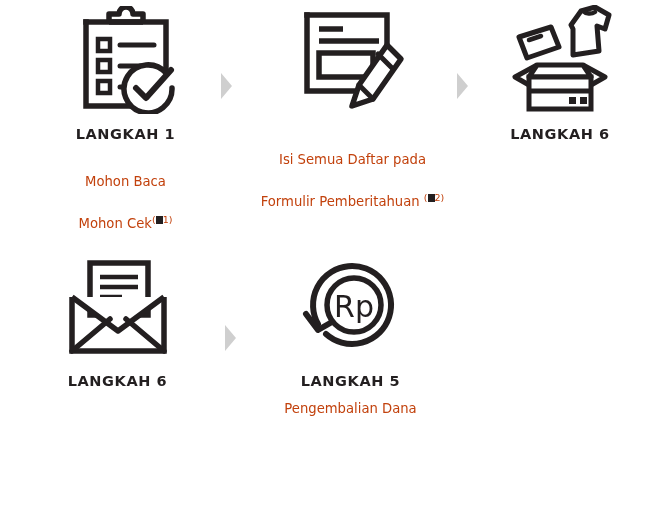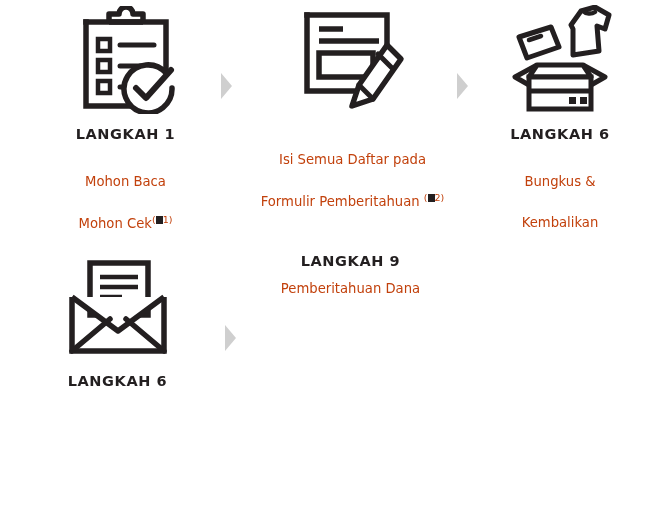--- a/index.html
+++ b/index.html
@@ -183,24 +183,20 @@
           <path d="M76 60 L98 72 L84 80 L74 73" stroke="#231f20" stroke-width="5" fill="#ffffff" stroke-linejoin="round"></path>
           <path d="M30 60 H76 L84 72 H22 Z" stroke="#231f20" stroke-width="5" fill="#ffffff" stroke-linejoin="round"></path>
 
           <path d="M22 72 H84 V104 H22 Z" stroke="#231f20" stroke-width="5" fill="#ffffff" stroke-linejoin="miter"></path>
           <path d="M22 86 H84" stroke="#231f20" stroke-width="5"></path>
           <rect x="62" y="92" width="7" height="7" fill="#231f20"></rect>
           <rect x="73" y="92" width="7" height="7" fill="#231f20"></rect>
         </svg>
       </div>
       <div class="step-title">LANGKAH 6</div>
-      <div class="step-desc">
-        <span>Bungkus &amp;</span><br>
-        <span>Kembalikan</span>
-      </div>
     </div>
   </div>
 
   <div class="row row-2">
 
     <div class="step col-4">
       <div class="icon-wrap">
         <svg width="104" height="100" viewBox="0 0 104 100" fill="none">
 
           <path d="M24 6 H82 V58 H24 Z" stroke="#231f20" stroke-width="5.5" fill="#ffffff" stroke-linejoin="miter"></path>
@@ -213,18 +209,30 @@
           <path d="M6 94 L44 62" stroke="#231f20" stroke-width="5.5" stroke-linecap="round"></path>
           <path d="M98 94 L60 62" stroke="#231f20" stroke-width="5.5" stroke-linecap="round"></path>
         </svg>
       </div>
       <div class="step-title">LANGKAH 6</div>
     </div>
 
     <div class="arrow arrow-c"></div>
 
     <div class="step col-5">
-      <div class="step-title">LANGKAH 9</div>
-      <div class="step-desc">Pemberitahuan Dana</div>
+      <div class="icon-wrap">
+        <svg width="110" height="110" viewBox="0 0 110 110" fill="none">
+
+          <path d="M22 72 A39 39 0 1 1 30 82" stroke="#231f20" stroke-width="6" fill="none" stroke-linecap="round"></path>
+
+          <path d="M10 62 L22 78 L36 70" stroke="#231f20" stroke-width="6" fill="none" stroke-linejoin="round" stroke-linecap="round"></path>
+
+          <circle cx="58" cy="53" r="27" stroke="#231f20" stroke-width="5.5" fill="none"></circle>
+
+          <text x="58" y="65" text-anchor="middle" font-family="'DejaVu Sans','Liberation Sans',sans-serif" font-size="30" fill="#231f20">Rp</text>
+        </svg>
+      </div>
+      <div class="step-title">LANGKAH 5</div>
+      <div class="step-desc">Pengembalian Dana</div>
     </div>
   </div>
 
 </div>
 
 </body></html>

